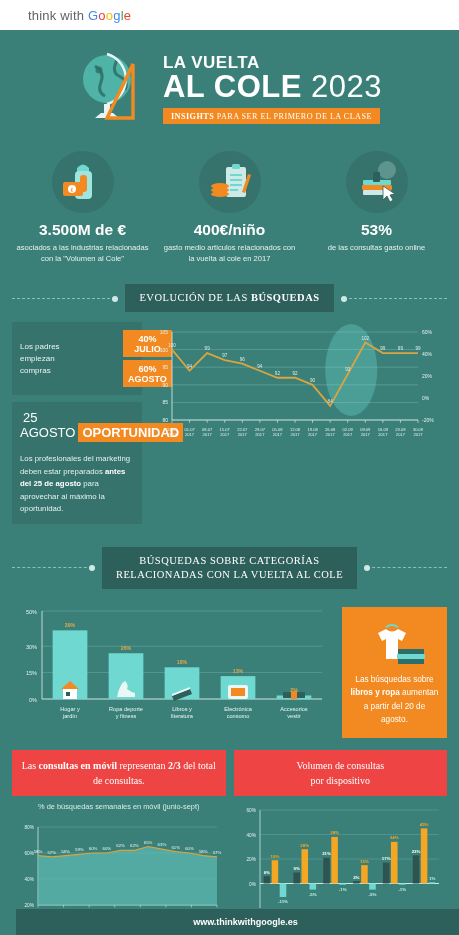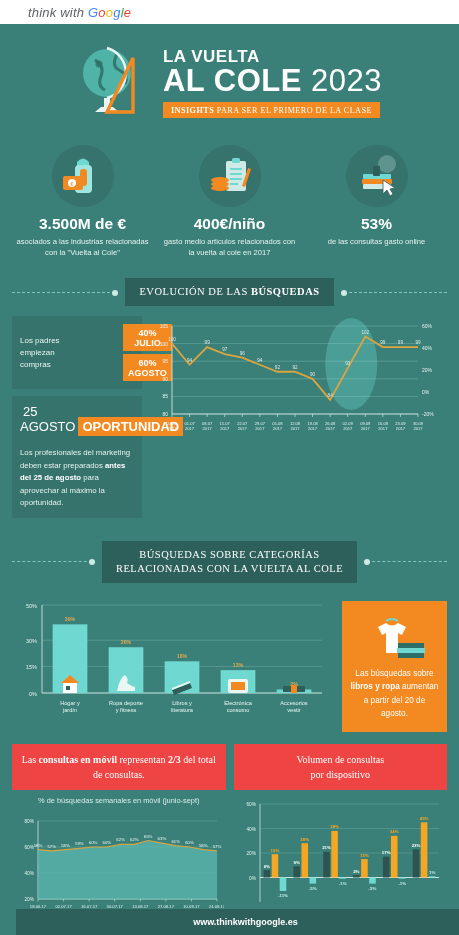--- a/index.html
+++ b/index.html
@@ -4,21 +4,21 @@
 <style>
   * { margin:0; padding:0; box-sizing:border-box; }
   body {
     width:459px; height:935px;
     font-family:"Liberation Sans", sans-serif;
     background:#3a8078; overflow:hidden;
   }
   .page { width:459px; height:935px; position:relative; background:#3a8078; }
 
   
-  .topbar { height:24px; background:#ffffff; display:flex; align-items:center; padding-left:28px;font-style:italic; }
+  .topbar { height:30px; background:#ffffff; display:flex; align-items:center; padding-left:28px; }
   .twg { font-size:13px; color:#5f6368; letter-spacing:.2px; }
   .twg b { font-weight:400; }
   .g-b{color:#4285F4}.g-r{color:#EA4335}.g-y{color:#FBBC05}.g-g{color:#34A853}
 
   
   .hero { position:relative; height:115px; padding-top:16px; }
   .hero-inner { display:flex; align-items:center; justify-content:center; gap:8px; }
   .globe { width:78px; height:82px; position:relative; flex:0 0 auto; }
   .globe svg { position:absolute; left:0; top:0; }
   .hero-text { padding-top:4px; }
@@ -132,21 +132,21 @@
         <svg width="52" height="48" viewBox="0 0 52 48">
           <path d="M20 10 q6 -7 12 0 l0 6 l-12 0 z" fill="#6fd8d0"></path>
           <rect x="18" y="13" width="17" height="28" rx="4" fill="#9fe6e0"></rect>
           <rect x="23" y="17" width="7" height="17" rx="3" fill="#F28A21"></rect>
           <rect x="6" y="24" width="20" height="14" rx="2" fill="#F28A21"></rect>
           <circle cx="15" cy="31" r="4" fill="#fff"></circle>
             <text x="15" y="33.5" font-size="5" text-anchor="middle" fill="#F28A21">€</text>
         </svg>
       </div>
       <div class="big">3.500M de €</div>
-      <div class="sub">asociados a las industrias relacionadas con la "Vuelta al Cole"</div>
+      <div class="sub">asociados a las industrias relacionadas con la "Volumen al Cole"</div>
     </div>
     <div class="stat">
       <div class="circle">
         <svg width="52" height="48" viewBox="0 0 52 48">
           <rect x="22" y="9" width="20" height="30" rx="2" fill="#cfeae6"></rect>
           <rect x="28" y="6" width="8" height="5" rx="1.5" fill="#6fd8d0"></rect>
           <g fill="#6fd8d0">
               <rect x="26" y="16" width="12" height="2"></rect>
               <rect x="26" y="21" width="12" height="2"></rect>
               <rect x="26" y="26" width="12" height="2"></rect>

